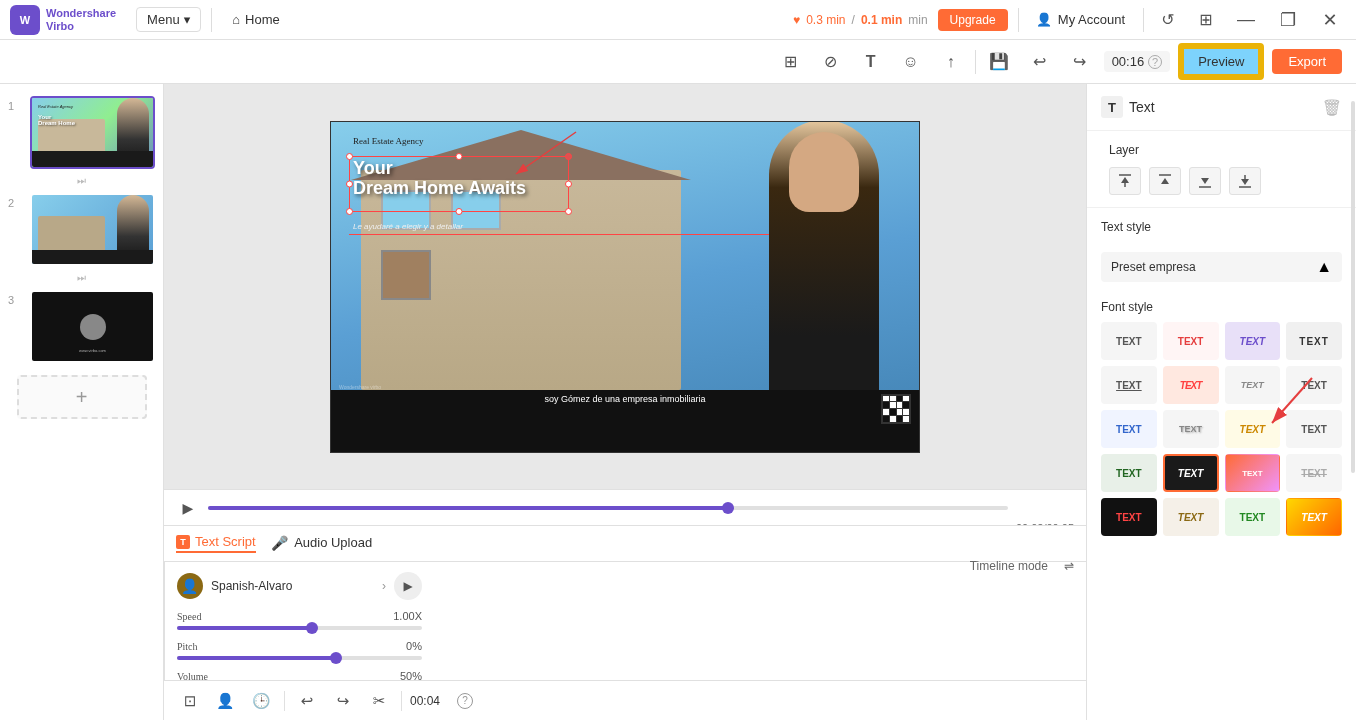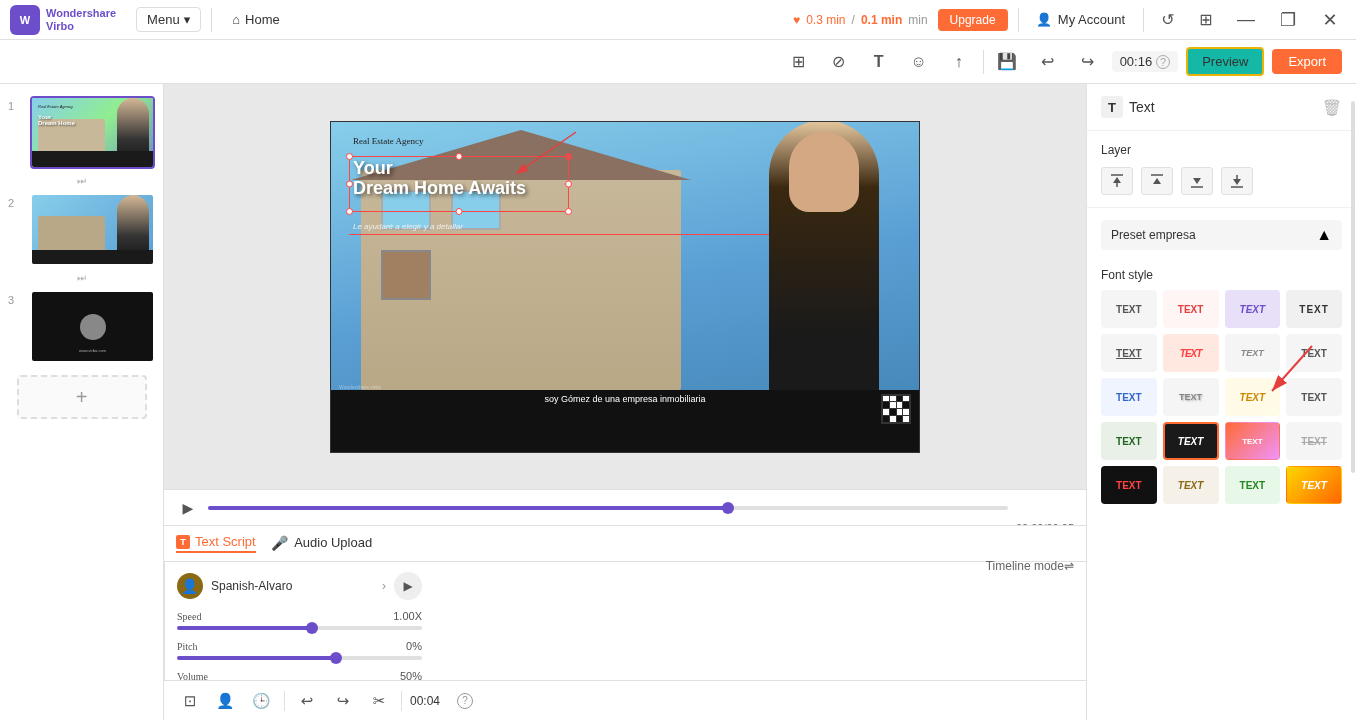--- a/index.html
+++ b/index.html
@@ -21,21 +21,21 @@
     .account-area { display: flex; align-items: center; gap: 5px; font-size: 13px; color: #333; cursor: pointer; padding: 0 8px; }
     .icon-btn { width: 28px; height: 28px; display: flex; align-items: center; justify-content: center; cursor: pointer; color: #555; font-size: 16px; border-radius: 3px; }
     .win-btn { width: 32px; height: 40px; display: flex; align-items: center; justify-content: center; cursor: pointer; color: #555; font-size: 18px; }
 
     
     .toolbar { display: flex; align-items: center; height: 44px; background: #fff; border-bottom: 1px solid #e0e0e0; padding: 0 14px; gap: 6px; flex-shrink: 0; }
     .tool-title { font-size: 14px; font-weight: 500; color: #333; flex: 1; display: flex; align-items: center; gap: 6px; }
     .toolbar-right { display: flex; align-items: center; gap: 8px; margin-left: auto; }
     .toolbar-icon { width: 32px; height: 32px; display: flex; align-items: center; justify-content: center; cursor: pointer; color: #555; font-size: 16px; border-radius: 4px; }
     .time-display { font-size: 13px; color: #333; background: #f5f5f5; padding: 3px 8px; border-radius: 4px; display: flex; align-items: center; gap: 4px; }
-    .preview-btn { background: #14b8a6; border: 2px solid #eab308; border-radius: 4px; padding: 5px 14px; font-size: 13px; cursor: pointer; color: #333; }
+    .preview-btn { background: #7dd3fc; border: 6px solid #eab308; border-radius: 4px; padding: 5px 14px; font-size: 13px; cursor: pointer; color: #333; }
     .export-btn { background: #ff6b35; color: white; border: none; border-radius: 4px; padding: 5px 16px; font-size: 13px; cursor: pointer; font-weight: 500; }
 
     
     .main { display: flex; flex: 1; overflow: hidden; }
 
     
     .left-panel { width: 164px; background: #fff; border-right: 1px solid #e0e0e0; display: flex; flex-direction: column; overflow: hidden; }
     .slide-list { flex: 1; overflow-y: auto; padding: 8px 6px; display: flex; flex-direction: column; gap: 0; }
     .slide-item { position: relative; display: flex; align-items: flex-start; gap: 6px; padding: 4px 2px; cursor: pointer; }
     .slide-num { font-size: 11px; color: #999; min-width: 16px; margin-top: 4px; }
@@ -59,21 +59,21 @@
     .progress-thumb { width: 12px; height: 12px; background: #6c4ecb; border-radius: 50%; position: absolute; top: -4px; left: calc(65% - 6px); }
     .time-counter { font-size: 11px; color: #666; white-space: nowrap; margin-top: 40px; }
 
     
     .script-area { height: 195px; background: #fff; border-top: 1px solid #e0e0e0; display: flex; flex-direction: column; }
     .script-tabs { display: flex; align-items: center; padding: 0 12px; height: 36px; border-bottom: 1px solid #e0e0e0; gap: 16px; }
     .script-tab { display: flex; align-items: center; gap: 5px; font-size: 13px; cursor: pointer; color: #333; padding-bottom: 2px; }
     .script-tab.active { color: #ff6b35; border-bottom: 2px solid #ff6b35; }
     .script-tab-icon { width: 14px; height: 14px; border-radius: 2px; background: #ff6b35; display: flex; align-items: center; justify-content: center; color: white; font-size: 9px; font-weight: bold; }
     .mic-icon { color: #666; font-size: 14px; }
-    .tabs-right { margin-left: auto; display: flex; align-items: flex-end; gap: 0; font-size: 12px; color: #666; cursor: pointer; margin-top: 44px; }
+    .tabs-right { margin-left: auto; display: flex; align-items: flex-end; gap: 16px; font-size: 12px; color: #666; cursor: pointer; margin-top: 44px; }
     .script-content { flex: 1; display: flex; overflow: hidden; }
     .script-text-area { flex: 1; padding: 10px 12px; font-size: 13px; color: #333; line-height: 1.5; overflow-y: auto; }
     .script-controls { width: 270px; border-left: 1px solid #e0e0e0; padding: 10px 12px; display: flex; flex-direction: column; gap: 10px; overflow-y: auto; }
     .voice-row { display: flex; align-items: center; gap: 8px; }
     .voice-avatar { width: 26px; height: 26px; border-radius: 50%; background: #8b6914; overflow: hidden; display: flex; align-items: center; justify-content: center; }
     .voice-name { font-size: 12px; color: #333; flex: 1; }
     .voice-arrow { color: #999; font-size: 12px; }
     .play-voice-btn { width: 28px; height: 28px; background: #eee; border-radius: 50%; display: flex; align-items: center; justify-content: center; cursor: pointer; font-size: 12px; color: #555; }
     .slider-row { display: flex; flex-direction: column; gap: 4px; }
     .slider-label-row { display: flex; justify-content: space-between; align-items: center; }
@@ -89,21 +89,21 @@
     .bt-divider { width: 1px; height: 20px; background: #e0e0e0; }
     .bt-time { font-size: 12px; color: #333; display: flex; align-items: center; gap: 17px; }
     .bt-help { width: 16px; height: 16px; border-radius: 50%; border: 1px solid #999; display: flex; align-items: center; justify-content: center; font-size: 10px; color: #999; }
 
     
     .right-panel { width: 270px; background: #fff; border-left: 1px solid #e0e0e0; display: flex; flex-direction: column; overflow: hidden; }
     .right-panel-header { padding: 12px 14px; display: flex; align-items: center; justify-content: space-between; border-bottom: 1px solid #f0f0f0; }
     .rp-title { display: flex; align-items: center; gap: 6px; font-size: 14px; font-weight: 500; color: #333; }
     .text-icon-T { width: 22px; height: 22px; background: #f0f0f0; border-radius: 3px; display: flex; align-items: center; justify-content: center; font-size: 13px; font-weight: bold; color: #333; }
     .delete-icon { color: #bbb; cursor: pointer; font-size: 16px; }
-    .rp-section { padding: 12px 14px; border-bottom: 1px solid #f0f0f0; }
+    .rp-section { padding: 12px 22px; border-bottom: 1px solid #f0f0f0; }
     .rp-section-title { font-size: 12px; color: #333; font-weight: 500; margin-bottom: 10px; }
     .layer-controls { display: flex; align-items: center; gap: 8px; }
     .layer-btn { width: 32px; height: 28px; background: #f5f5f5; border: 1px solid #e0e0e0; border-radius: 3px; display: flex; align-items: center; justify-content: center; cursor: pointer; font-size: 14px; color: #555; }
     .text-style-section { padding: 12px 14px; flex: 1; overflow-y: auto; }
     .preset-header { display: flex; align-items: center; justify-content: space-between; margin-bottom: 10px; background: #f5f5f5; padding: 6px 10px; border-radius: 4px; }
     .preset-title { font-size: 12px; color: #333; }
     .font-style-label { font-size: 12px; color: #333; font-weight: 500; margin-bottom: 8px; }
     .style-grid { display: grid; grid-template-columns: repeat(4, 1fr); gap: 6px; }
     .style-cell { height: 38px; background: #f5f5f5; border-radius: 4px; display: flex; align-items: center; justify-content: center; cursor: pointer; font-size: 10px; font-weight: bold; border: 1px solid transparent; overflow: hidden; }
     .style-cell.selected { border: 2px solid #ff6b35; }
@@ -430,20 +430,23 @@
           <svg width="16" height="16" viewBox="0 0 16 16">
               <line x1="2" y1="14" x2="14" y2="14" stroke="#555" stroke-width="1.5"></line>
               <polygon points="8,12 4,6 12,6" fill="#555"></polygon>
               <line x1="8" y1="2" x2="8" y2="6" stroke="#555" stroke-width="1.5"></line>
             </svg>
         </div>
       </div>
     </div>
 
     <div class="text-style-section">
+      <div style="display:flex; align-items:center; justify-content:space-between; margin-bottom:8px;">
+        <span class="rp-section-title">Text style</span>
+      </div>
       <div class="preset-header">
         <span class="preset-title">Preset empresa</span>
         <span>▲</span>
       </div>
       <div style="height:8px;"></div>
       <div class="font-style-label">Font style</div>
 
       <div class="style-grid">
 
         <div class="style-cell sc-plain">TEXT</div>

